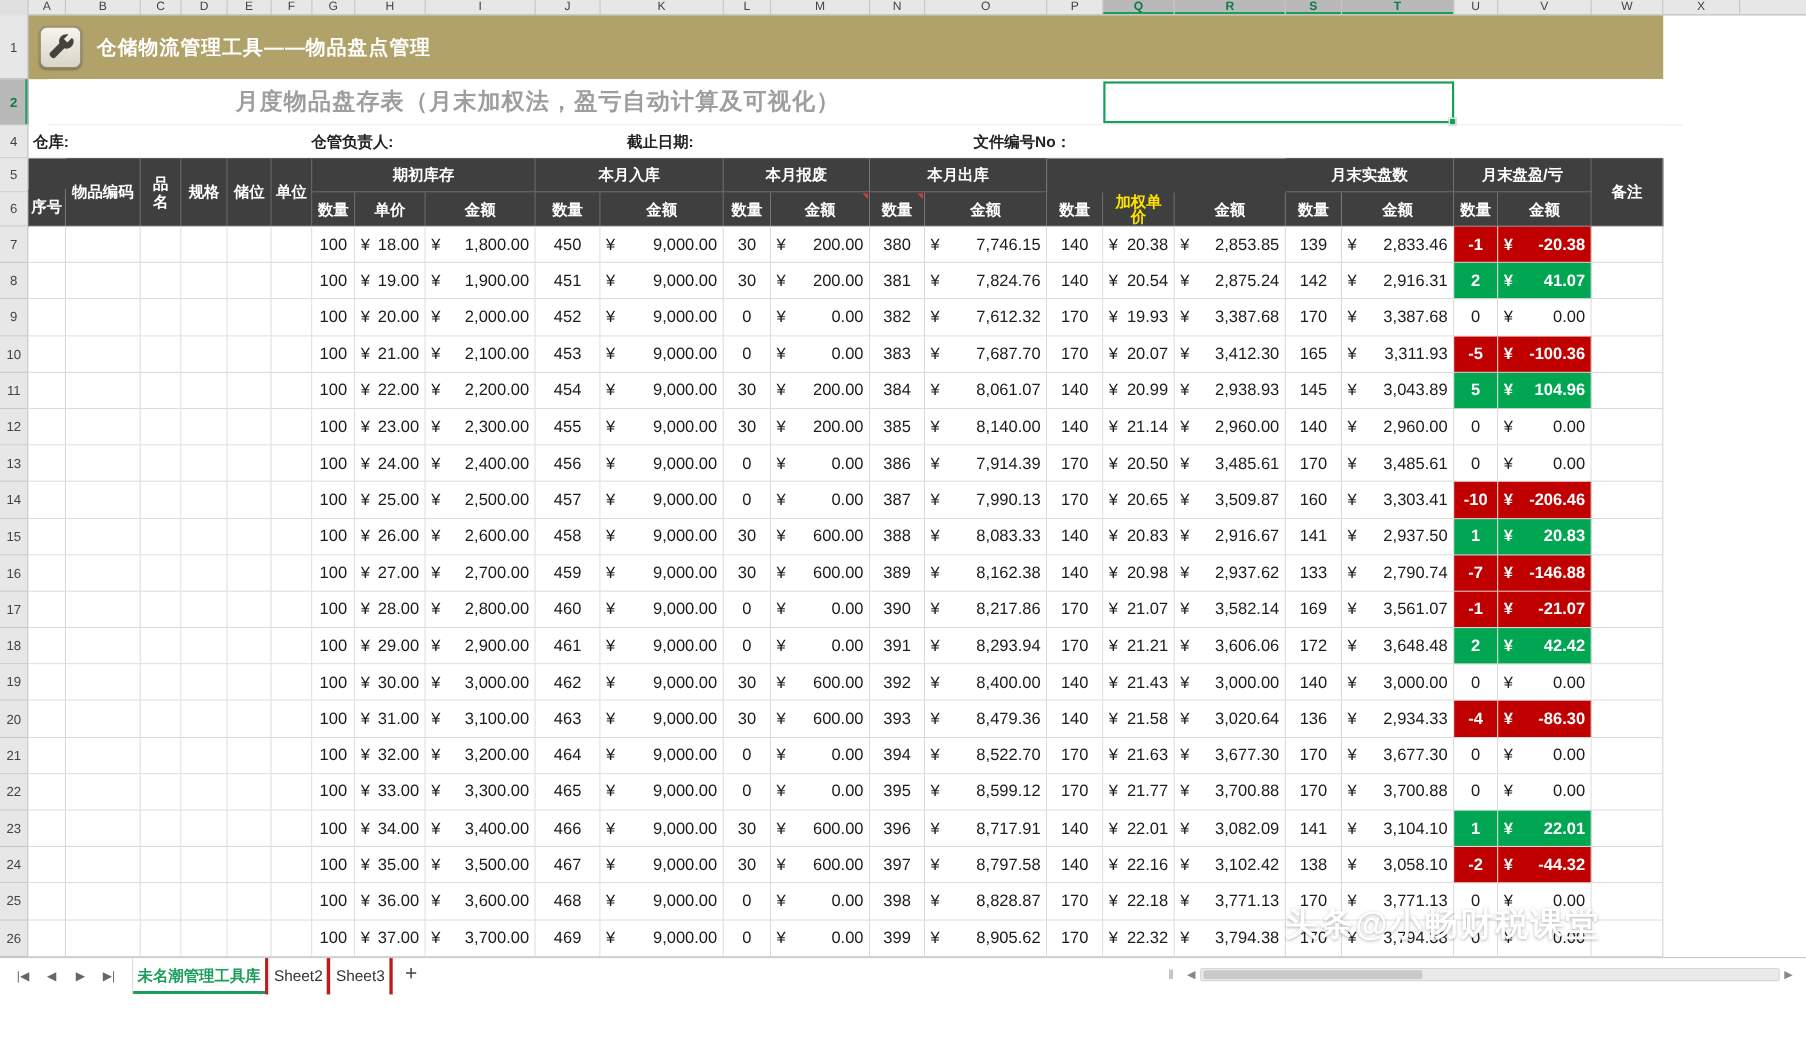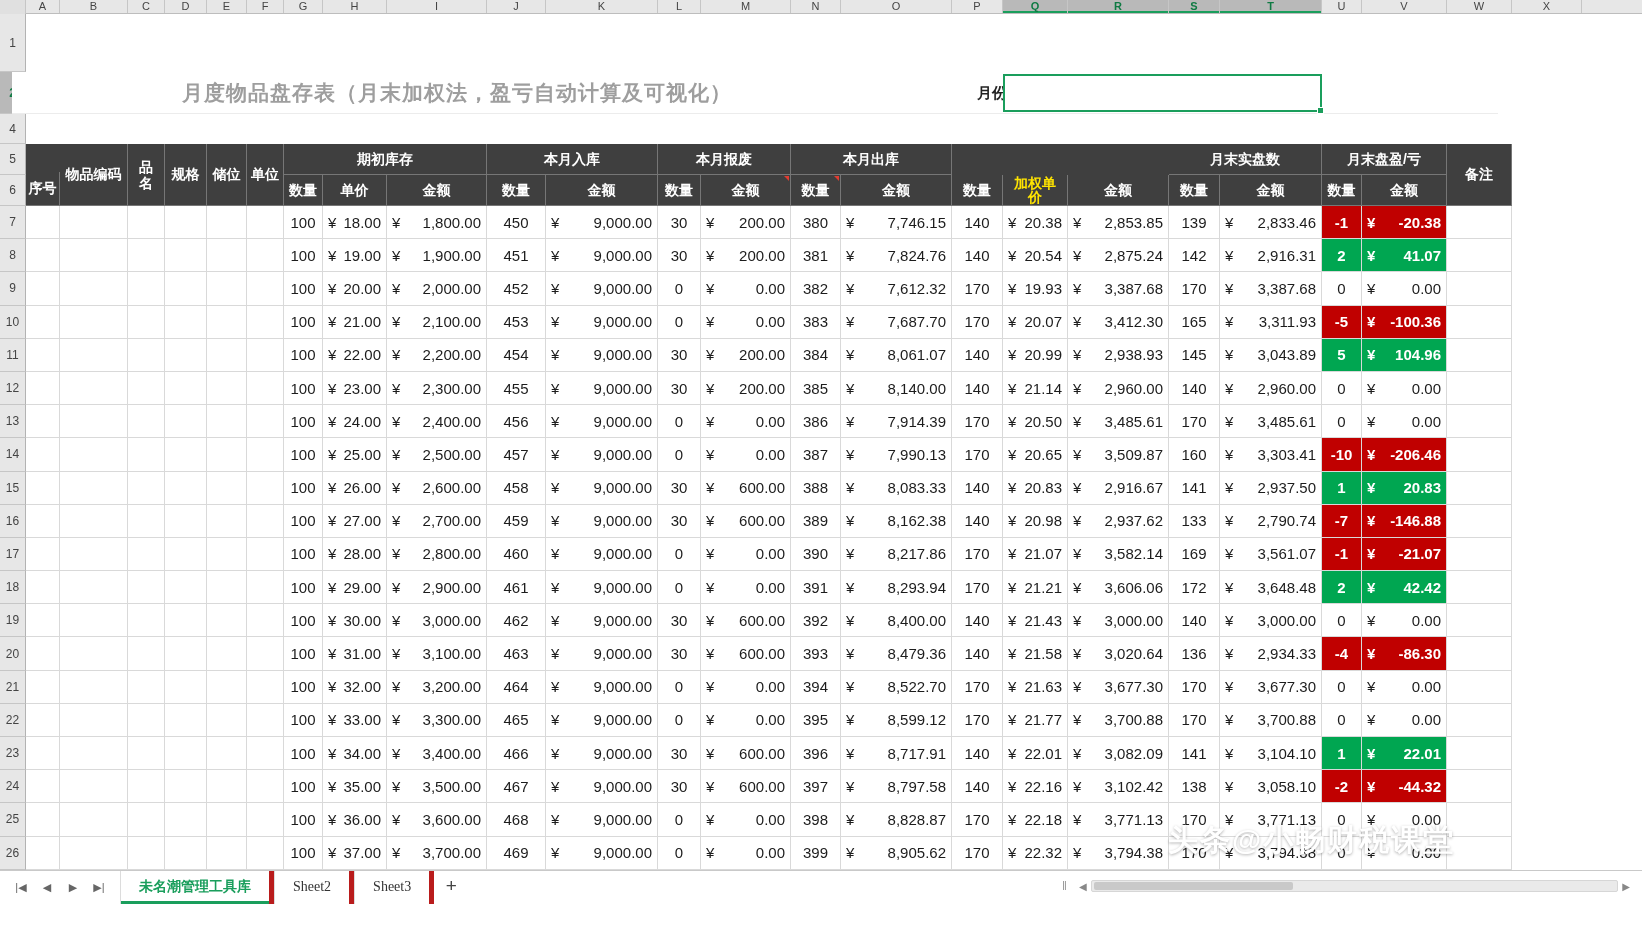--- a/index.html
+++ b/index.html
@@ -18,21 +18,21 @@
   .row-strip { position:absolute; left:0; top:14px; width:26px; }
   .row-cell { width:26px; background:#e7e7e7; border-bottom:1px solid #c6c6c6; border-right:1px solid #b3b3b3; font-size:12px; color:#444; display:flex; align-items:center; justify-content:center; overflow:hidden; }
   .row-cell.sel { background:#b9b9b9; color:#0f7a43; font-weight:bold; box-shadow:inset -2px 0 0 #1a9e5c; }
 
   
   .title-bar { position:absolute; left:26px; top:14px; width:1486px; height:58px; background:#b1a26a; display:flex; align-items:center; }
   .tool-icon { width:38px; height:38px; margin-left:10px; background:linear-gradient(#f6f4ee,#d8d4c6); border:1px solid #8f8a76; border-radius:7px; display:flex; align-items:center; justify-content:center; flex:none; box-shadow:0 1px 2px rgba(0,0,0,.3); }
   .title-text { margin-left:14px; font-size:18px; font-weight:bold; color:#ffffff; letter-spacing:1px; }
 
   
-  .subtitle-row { position:absolute; left:12px; top:72px; width:1486px; height:42px; background:#fff; border-bottom:1px solid #ececec; }
+  .subtitle-row { position:absolute; left:44px; top:72px; width:1486px; height:42px; background:#fff; border-bottom:1px solid #ececec; }
   .subtitle-text { position:absolute; left:170px; top:0; line-height:42px; font-size:21px; font-weight:bold; color:#9e9e9e; letter-spacing:1px; }
   .month-label { position:absolute; left:900px; top:0; width:95px; line-height:42px; text-align:right; font-size:15px; font-weight:bold; color:#222; }
   .month-box { position:absolute; left:1003px; top:74px; width:319px; height:38px; border:2px solid #1a9e5c; background:#fff; z-index:5; }
   .month-box .handle { position:absolute; right:-4px; bottom:-4px; width:7px; height:7px; background:#1a9e5c; border:1px solid #fff; }
   .month-box span { display:block; line-height:34px; padding:0 6px; font-size:15px; color:#222; }
 
   
   .info-row { position:absolute; left:26px; top:114px; width:1486px; height:30px; background:#fff; border-bottom:1px solid #ececec; }
   .info-row span { position:absolute; top:0; line-height:30px; font-size:14px; font-weight:bold; color:#222; }
 
@@ -49,21 +49,21 @@
   .cell { position:relative; border-right:1px solid #d9d9d9; border-bottom:1px solid #d9d9d9; font-size:15px; color:#1c1c1c; display:flex; align-items:center; justify-content:center; overflow:hidden; background:#fff; }
   .cell.money { justify-content:space-between; padding:0 5px; }
   .cell .yen { flex:none; }
   .cell.diff-neg { background:#c00000; color:#fff; font-weight:bold; }
   .cell.diff-pos { background:#00a651; color:#fff; font-weight:bold; }
 
   
   .sheet-bar { position:absolute; left:0; top:870px; width:1642px; height:34px; background:#ffffff; border-top:1px solid #c9c9c9; display:flex; align-items:stretch; }
   .nav { display:flex; align-items:center; padding:0 8px; }
   .nav span { width:26px; text-align:center; color:#666; font-size:11px; cursor:default; }
-  .tab { padding:0 18px; line-height:32px; font-size:14px; color:#333; border-right:5px solid #b91c1c; border-left:1px solid #dcdcdc; background:#fff; white-space:nowrap;font-family:Liberation Serif, serif; }
+  .tab { padding:0 4px; line-height:32px; font-size:14px; color:#333; border-right:3px solid #b91c1c; border-left:1px solid #dcdcdc; background:#fff; white-space:nowrap; }
   .tab.active { color:#1a9e5c; font-weight:bold; box-shadow:inset 0 -3px 0 #1a9e5c; }
   .addtab { width:34px; line-height:30px; text-align:center; font-size:19px; color:#444; }
   .hscroll { position:absolute; left:1062px; top:877px; width:572px; height:18px; display:flex; align-items:center; }
   .hscroll .split { color:#999; font-size:12px; margin-right:8px; }
   .hscroll .arr { color:#888; font-size:10px; width:16px; text-align:center; }
   .hscroll .track { flex:1; height:12px; background:#eaeaea; border:1px solid #d6d6d6; border-radius:2px; position:relative; }
   .hscroll .thumb { position:absolute; left:2px; top:1px; height:8px; width:38%; background:#c9c9c9; border-radius:2px; }
 
   
   .watermark { position:absolute; left:1168px; top:820px; font-size:30px; font-weight:bold; color:#ffffff; letter-spacing:2px; text-shadow:0 1px 3px rgba(0,0,0,.3); z-index:9; white-space:nowrap; }
@@ -123,30 +123,44 @@
       <div class="row-cell" style="height: 33.2px;">19</div>
       <div class="row-cell" style="height: 33.2px;">20</div>
       <div class="row-cell" style="height: 33.2px;">21</div>
       <div class="row-cell" style="height: 33.2px;">22</div>
       <div class="row-cell" style="height: 33.2px;">23</div>
       <div class="row-cell" style="height: 33.2px;">24</div>
       <div class="row-cell" style="height: 33.2px;">25</div>
       <div class="row-cell" style="height: 33.2px;">26</div>
     </div>
 
+  <div class="title-bar">
+    <div class="tool-icon">
+      <svg viewBox="0 0 24 24" width="26" height="26" aria-hidden="true">
+        <path fill="#45443c" d="M22.7 5.3c.2.6.3 1.2.3 1.9 0 3.3-2.7 6-6 6-.6 0-1.2-.1-1.7-.3L7.6 20.6c-.8.8-2.2.8-3 0l-1.2-1.2c-.8-.8-.8-2.2 0-3l7.7-7.7c-.2-.5-.3-1.1-.3-1.7 0-3.3 2.7-6 6-6 .7 0 1.3.1 1.9.3l-3.8 3.8 2.8 2.8 3.8-3.8z"></path>
+      </svg>
+    </div>
+    <div class="title-text">仓储物流管理工具——物品盘点管理</div>
+  </div>
 
   <div class="subtitle-row">
     <div class="subtitle-text">月度物品盘存表（月末加权法，盈亏自动计算及可视化）</div>
     <div class="month-label">月份</div>
   </div>
   <div class="month-box">
     <span></span>
     <div class="handle"></div>
   </div>
 
+  <div class="info-row">
+    <span style="left:4px">仓库:</span>
+    <span style="left:257px">仓管负责人:</span>
+    <span style="left:544px">截止日期:</span>
+    <span style="left:859px">文件编号No：</span>
+  </div>
 
   <div class="header-band" id="header-band" style="grid-template-columns: 34px 68px 37px 42px 40px 37px 39px 64px 100px 59px 112px 43px 90px 50px 111px 51px 65px 101px 51px 102px 40px 85px 65px;">
       <div class="hcell" style="grid-area: 1 / 1 / 3 / 2; margin-top: 28px;">
         <span>序号</span>
       </div>
       <div class="hcell" style="grid-area: 1 / 2 / 3 / 3;">
         <span>物品编码</span>
       </div>
       <div class="hcell stack" style="grid-area: 1 / 3 / 3 / 4;">
         <span class="stacktxt">品名</span>

